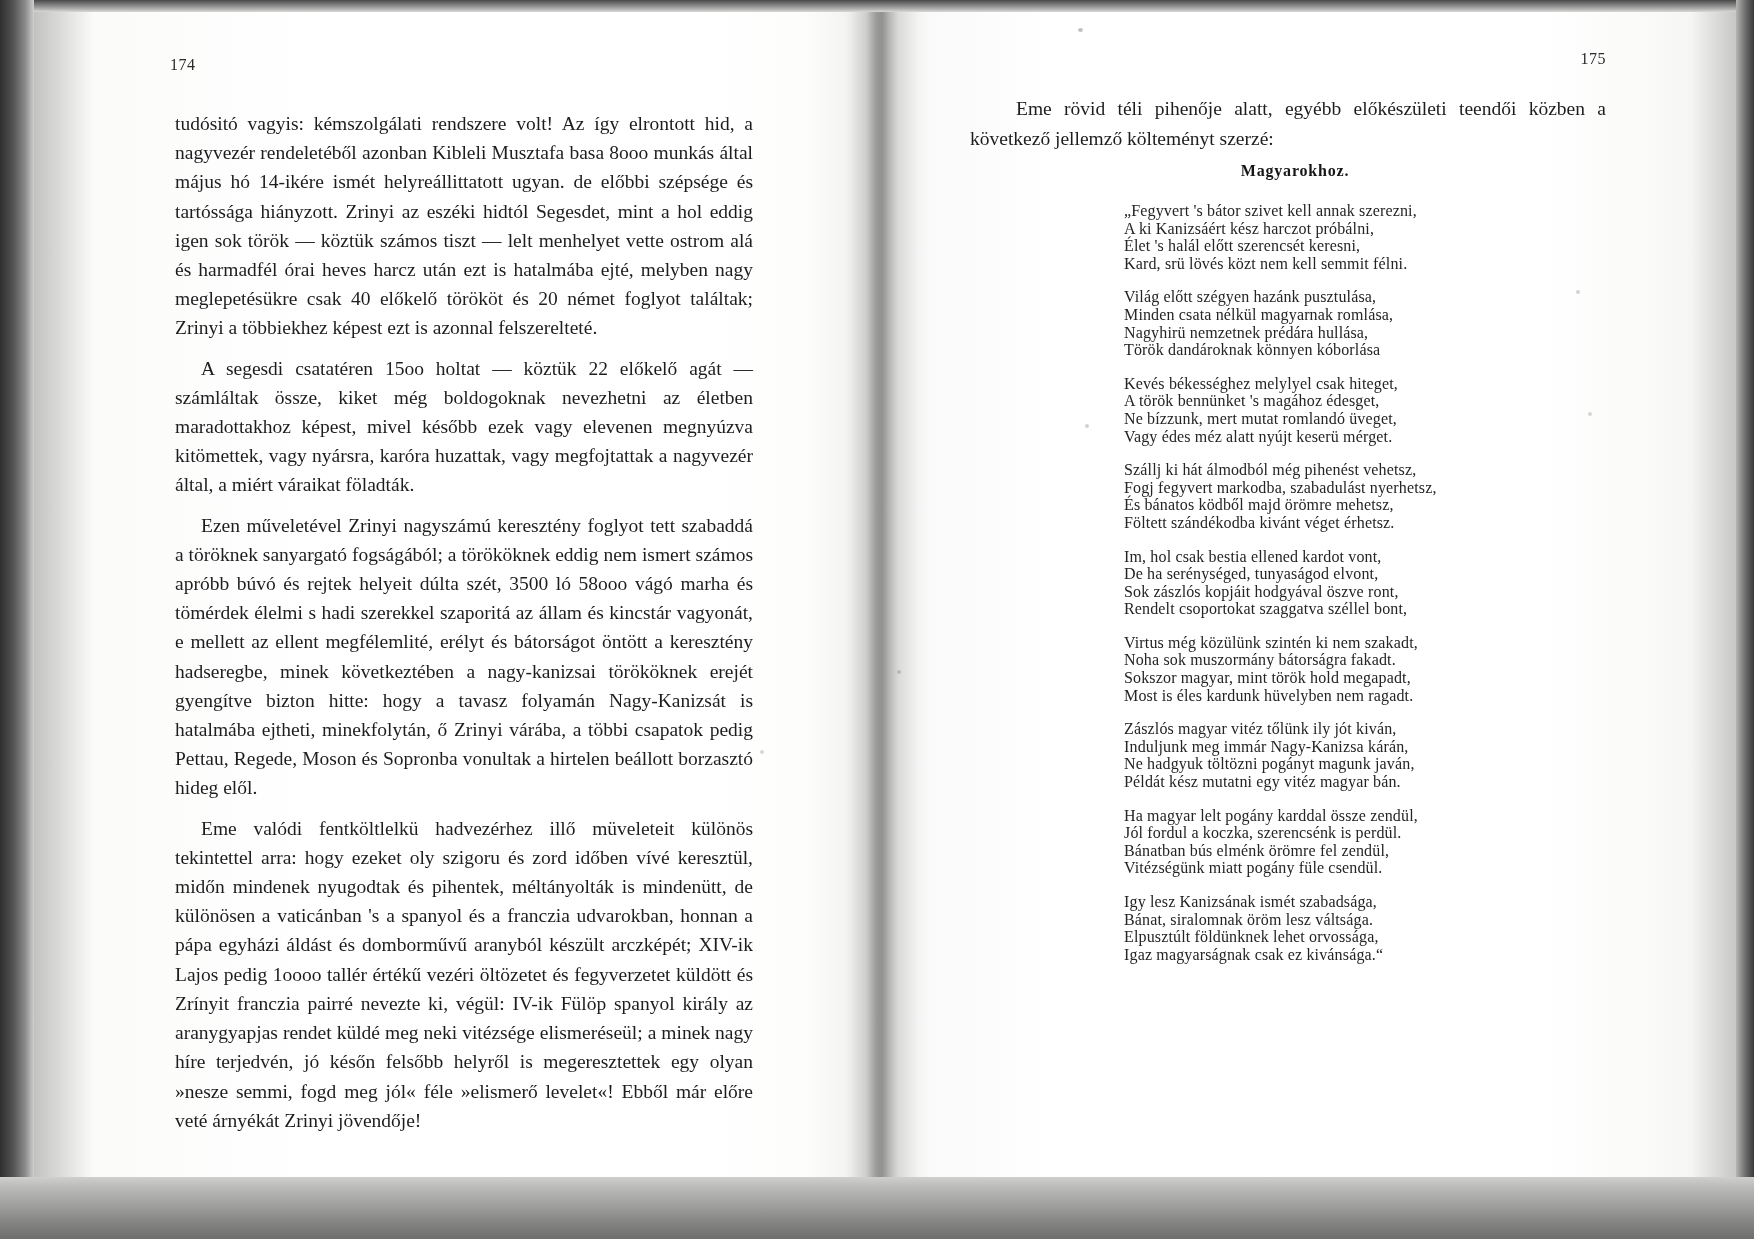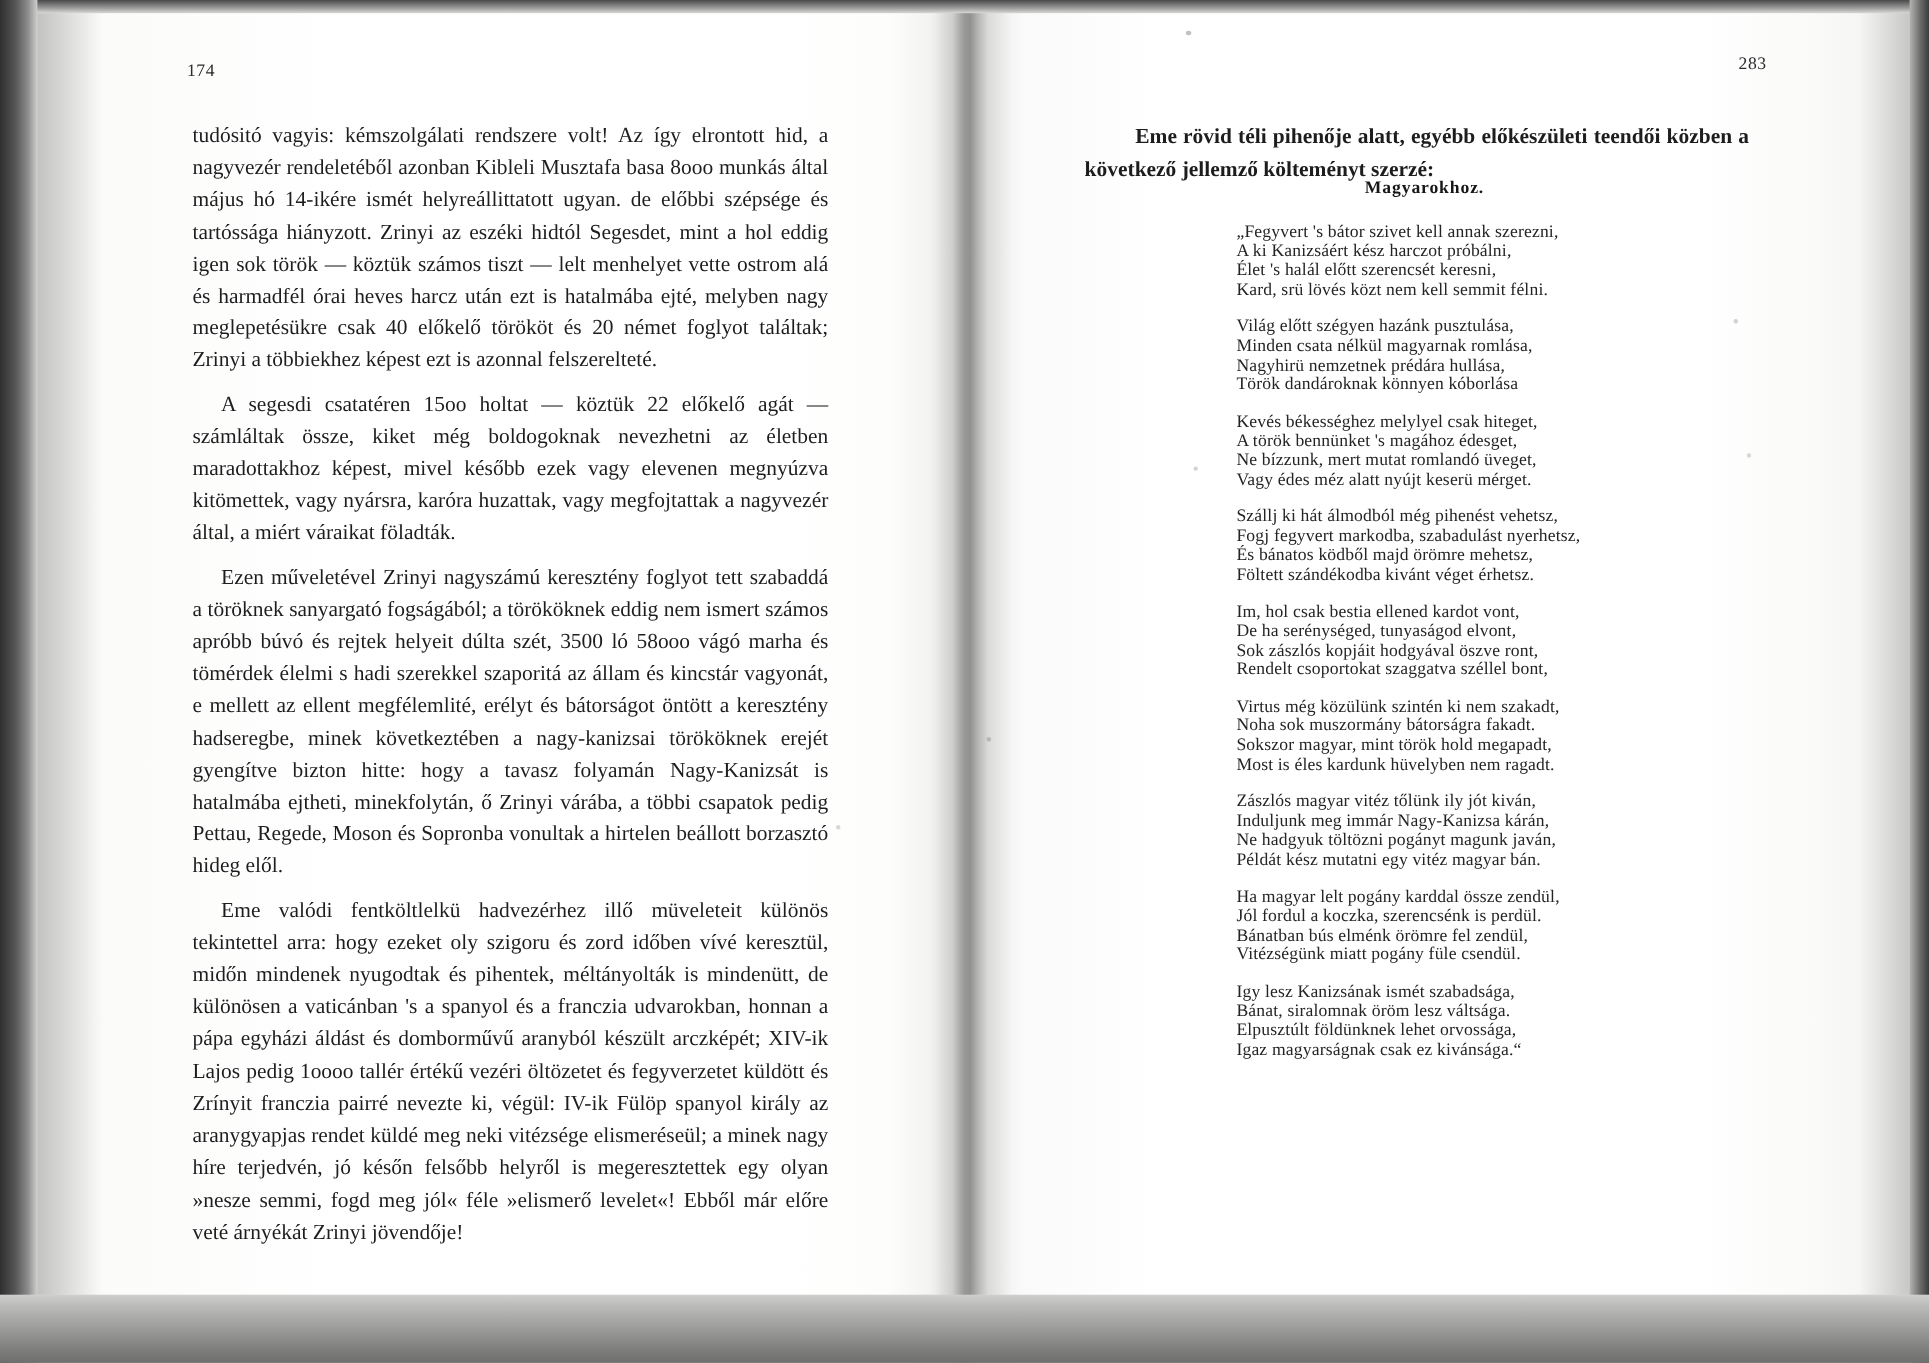--- a/index.html
+++ b/index.html
@@ -103,21 +103,21 @@
     position: absolute;
     left: 70px;
     top: 82px;
     width: 636px;
     font-size: 19.5px;
     line-height: 30px;
     color: #1d1d1d;
     text-align: justify;
     font-family: "Liberation Serif", serif;
   }
-  #intro p { margin: 16px; text-indent: 46px; font-weight: bold; }
+  #intro p { margin: 0; text-indent: 46px; }
 
   #poem-title {
     position: absolute;
     left: 0; top: 150px;
     width: 790px;
     text-align: center;
     font-family: "Liberation Serif", serif;
     font-weight: bold;
     font-size: 16px;
     letter-spacing: 0.8px;
@@ -155,21 +155,21 @@
     <div class="folio" id="folio-left">174</div>
     <div id="left-body">
       <p class="first">tudósitó vagyis: kémszolgálati rendszere volt! Az így elrontott hid, a nagyvezér rendeletéből azonban Kibleli Musztafa basa 8ooo munkás által május hó 14-ikére ismét helyreállittatott ugyan. de előbbi szépsége és tartóssága hiányzott. Zrinyi az eszéki hidtól Segesdet, mint a hol eddig igen sok török — köztük számos tiszt — lelt menhelyet vette ostrom alá és harmadfél órai heves harcz után ezt is hatalmába ejté, melyben nagy meglepetésükre csak 40 előkelő törököt és 20 német foglyot találtak; Zrinyi a többiekhez képest ezt is azonnal felszerelteté.</p>
       <p>A segesdi csatatéren 15oo holtat — köztük 22 előkelő agát — számláltak össze, kiket még boldogoknak nevezhetni az életben maradottakhoz képest, mivel később ezek vagy elevenen megnyúzva kitömettek, vagy nyársra, karóra huzattak, vagy megfojtattak a nagyvezér által, a miért váraikat föladták.</p>
       <p>Ezen műveletével Zrinyi nagyszámú keresztény foglyot tett szabaddá a töröknek sanyargató fogságából; a törököknek eddig nem ismert számos apróbb búvó és rejtek helyeit dúlta szét, 3500 ló 58ooo vágó marha és tömérdek élelmi s hadi szerekkel szaporitá az állam és kincstár vagyonát, e mellett az ellent megfélemlité, erélyt és bátorságot öntött a keresztény hadseregbe, minek következtében a nagy-kanizsai törököknek erejét gyengítve bizton hitte: hogy a tavasz folyamán Nagy-Kanizsát is hatalmába ejtheti, minekfolytán, ő Zrinyi várába, a többi csapatok pedig Pettau, Regede, Moson és Sopronba vonultak a hirtelen beállott borzasztó hideg elől.</p>
       <p>Eme valódi fentköltlelkü hadvezérhez illő müveleteit különös tekintettel arra: hogy ezeket oly szigoru és zord időben vívé keresztül, midőn mindenek nyugodtak és pihentek, méltányolták is mindenütt, de különösen a vaticánban 's a spanyol és a franczia udvarokban, honnan a pápa egyházi áldást és domborművű aranyból készült arczképét; XIV-ik Lajos pedig 1oooo tallér értékű vezéri öltözetet és fegyverzetet küldött és Zrínyit franczia pairré nevezte ki, végül: IV-ik Fülöp spanyol király az aranygyapjas rendet küldé meg neki vitézsége elismeréseül; a minek nagy híre terjedvén, jó későn felsőbb helyről is megeresztettek egy olyan »nesze semmi, fogd meg jól« féle »elismerő levelet«! Ebből már előre veté árnyékát Zrinyi jövendője!</p>
     </div>
   </div>
 
   <div class="page" id="page-right">
-    <div class="folio" id="folio-right">283</div>
+    <div class="folio" id="folio-right">175</div>
 
     <div id="intro">
       <p>Eme rövid téli pihenője alatt, egyébb előkészületi teendői közben a következő jellemző költeményt szerzé:</p>
     </div>
 
     <div id="poem-title">Magyarokhoz.</div>
 
     <div id="poem">
         <div class="stanza">
           <div>„Fegyvert 's bátor szivet kell annak szerezni,</div>

